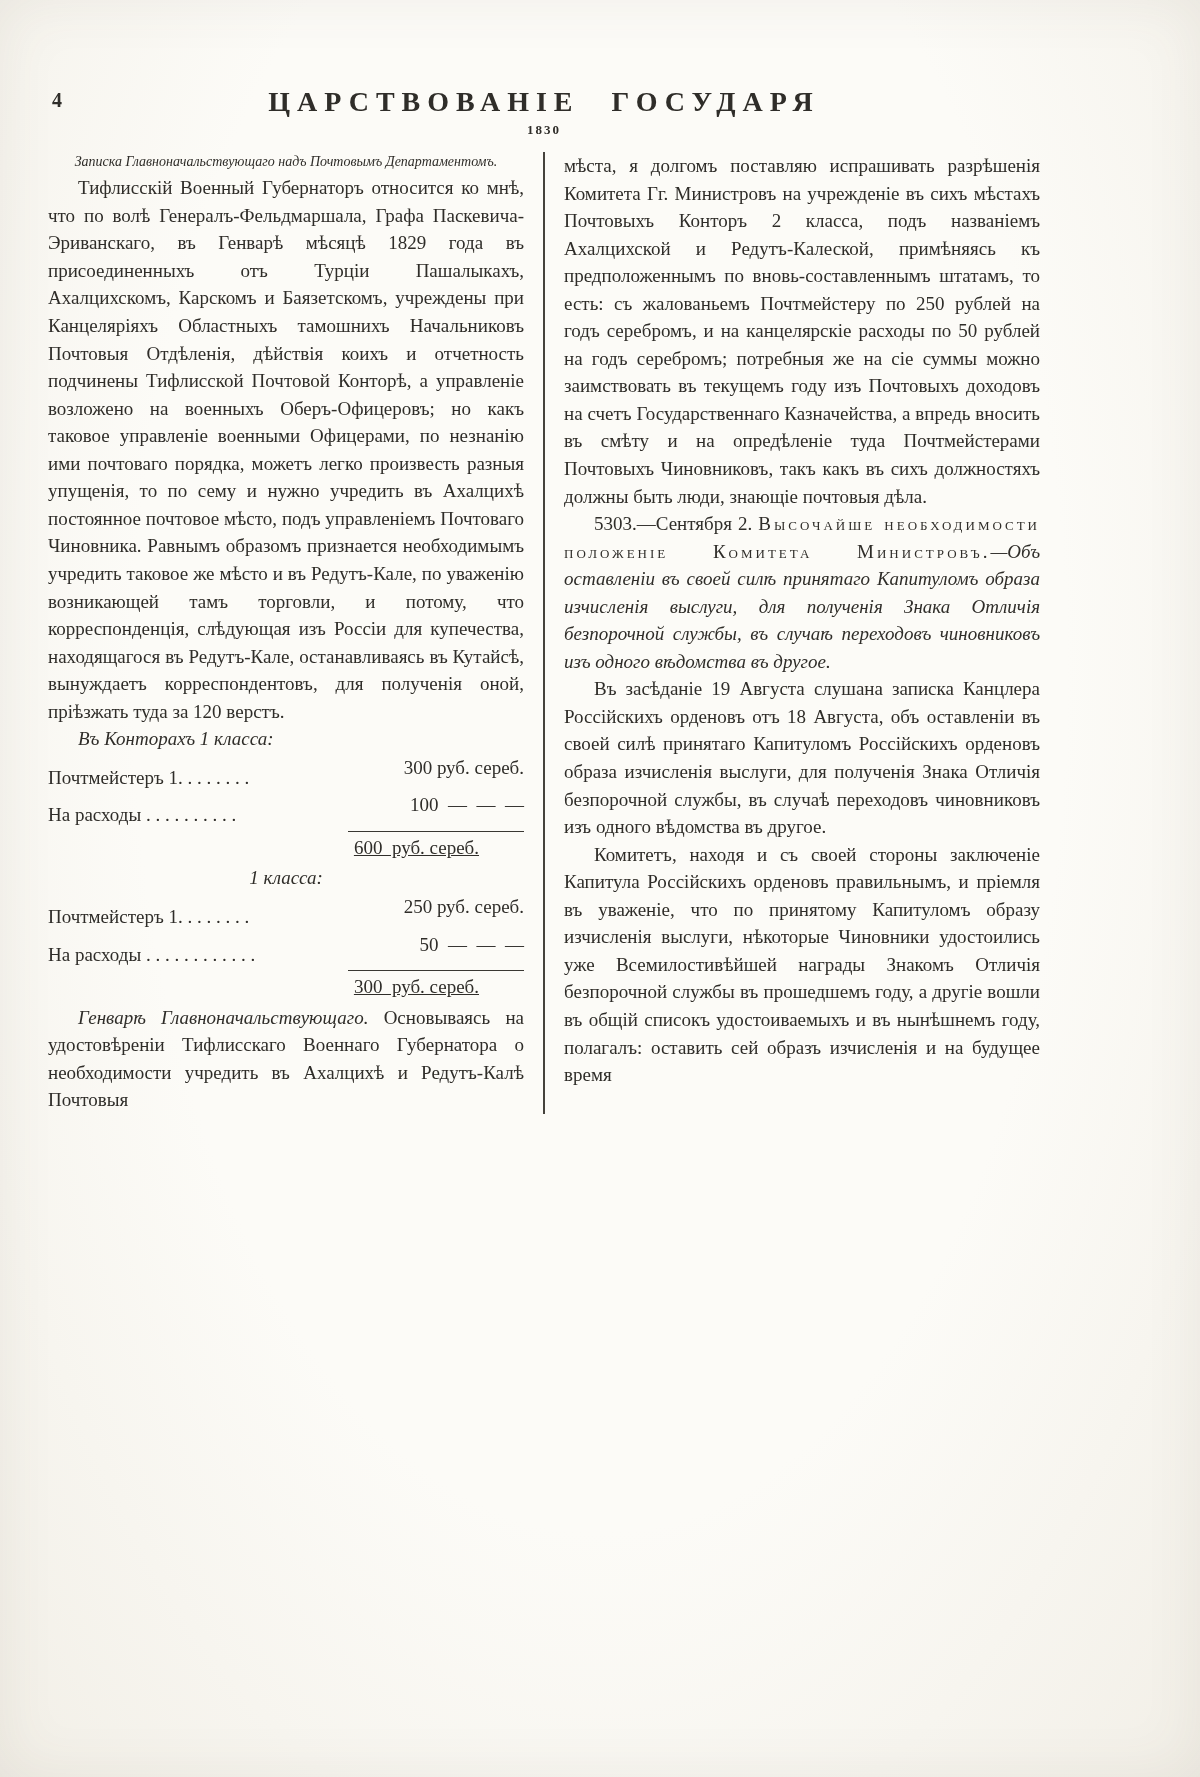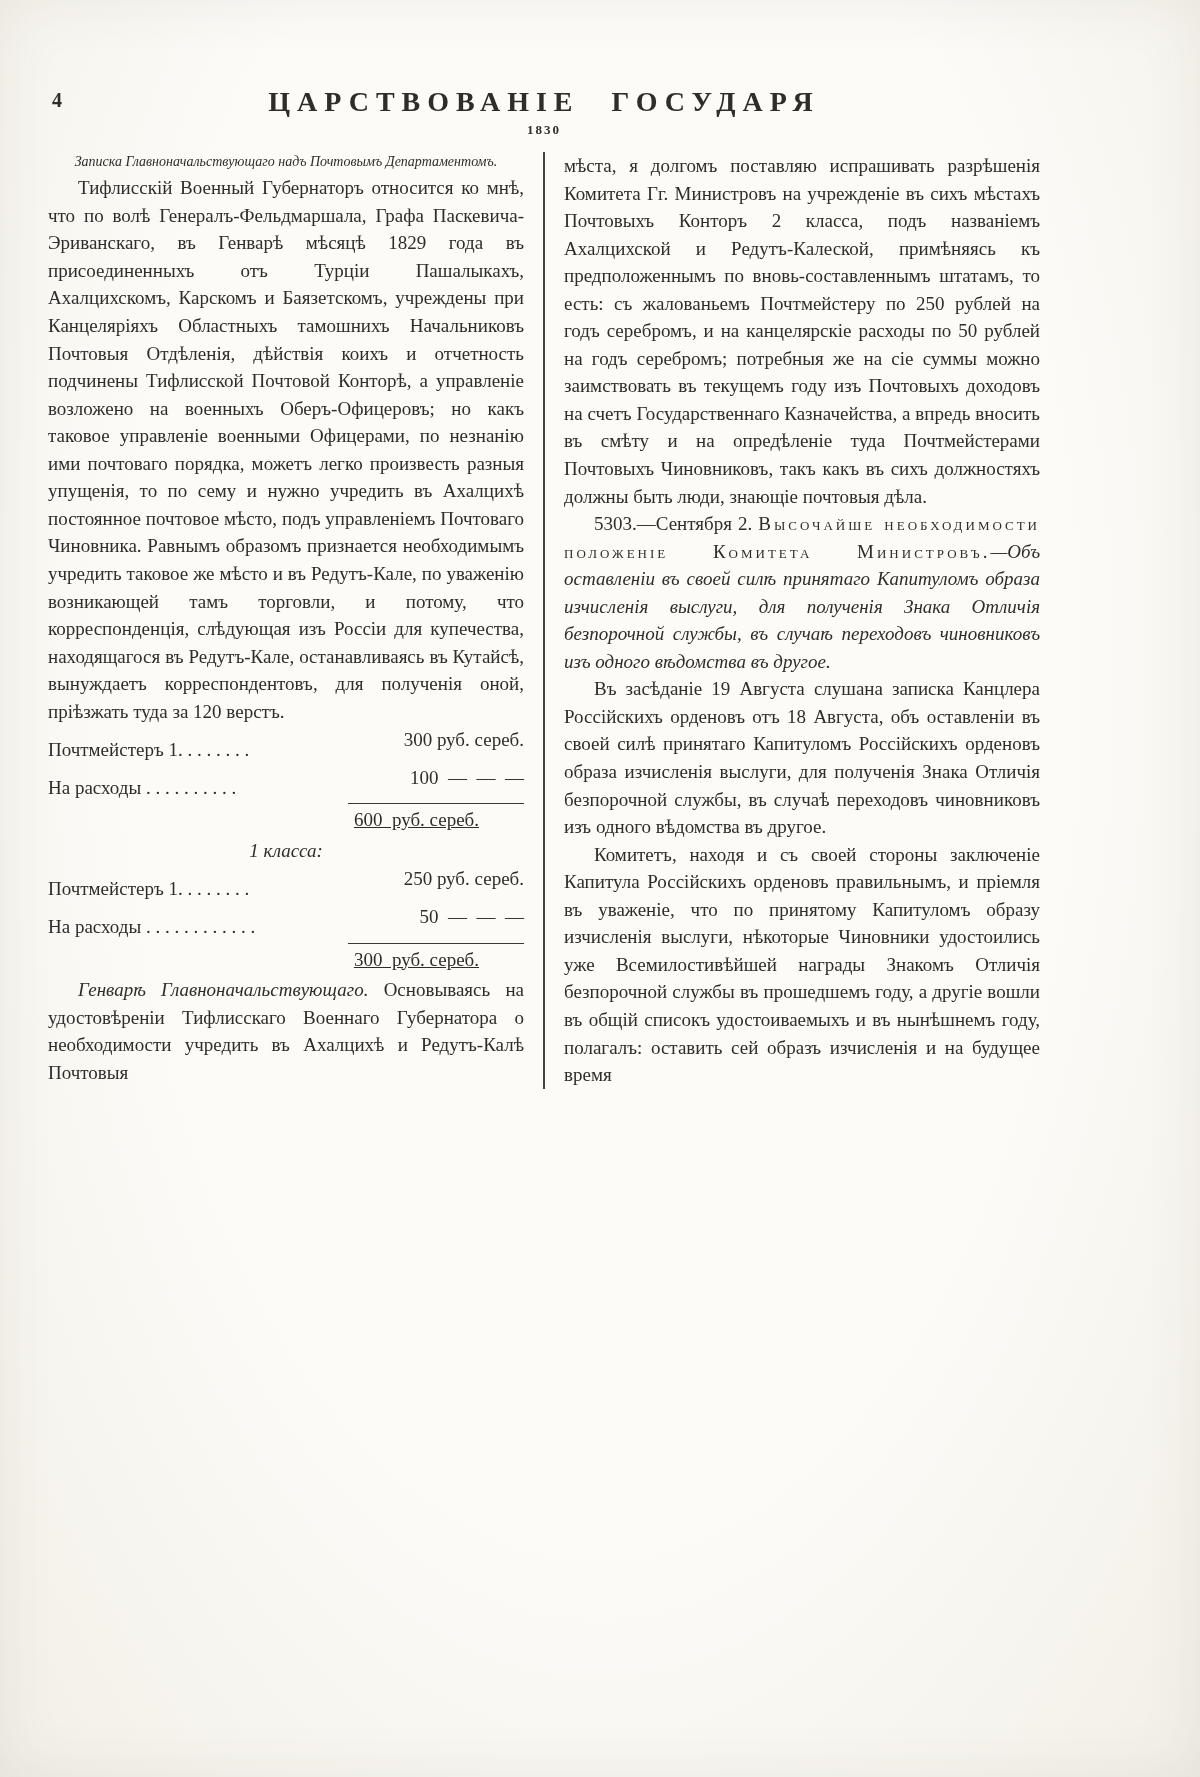--- a/index.html
+++ b/index.html
@@ -45,20 +45,21 @@
   <div class="year">1830</div>
 
   <div class="columns">
 
     <div class="col">
       <p class="heading">Записка Главноначальствующаго надъ Почтовымъ Департаментомъ.</p>
 
       <p class="indent">Тифлисскій Военный Губернаторъ относится ко мнѣ, что по волѣ Генералъ-Фельдмаршала, Графа Паскевича-Эриванскаго, въ Генварѣ мѣсяцѣ 1829 года въ присоединенныхъ отъ Турціи Пашалыкахъ, Ахалцихскомъ, Карскомъ и Баязетскомъ, учреждены при Канцеляріяхъ Областныхъ тамошнихъ Начальниковъ Почтовыя Отдѣленія, дѣйствія коихъ и отчетность подчинены Тифлисской Почтовой Конторѣ, а управленіе возложено на военныхъ Оберъ-Офицеровъ; но какъ таковое управленіе военными Офицерами, по незнанію ими почтоваго порядка, можетъ легко произвесть разныя упущенія, то по сему и нужно учредить въ Ахалцихѣ постоянное почтовое мѣсто, подъ управленіемъ Почтоваго Чиновника. Равнымъ образомъ признается необходимымъ учредить таковое же мѣсто и въ Редутъ-Кале, по уваженію возникающей тамъ торговли, и потому, что корреспонденція, слѣдующая изъ Россіи для купечества, находящагося въ Редутъ-Кале, останавливаясь въ Кутайсѣ, вынуждаетъ корреспондентовъ, для полученія оной, пріѣзжать туда за 120 верстъ.</p>
 
 
+      <p class="ital indent">Въ Конторахъ 1 класса:</p>
 
       <div class="tariff">
         <div class="trow">
           <span class="tlabel">Почтмейстеръ 1. . . . . . . .</span>
           <span class="tamount">300 руб. сереб.</span>
         </div>
         <div class="trow">
           <span class="tlabel">На расходы . . . . . . . . . .</span>
           <span class="tamount">100  —  —  —</span>
         </div>

